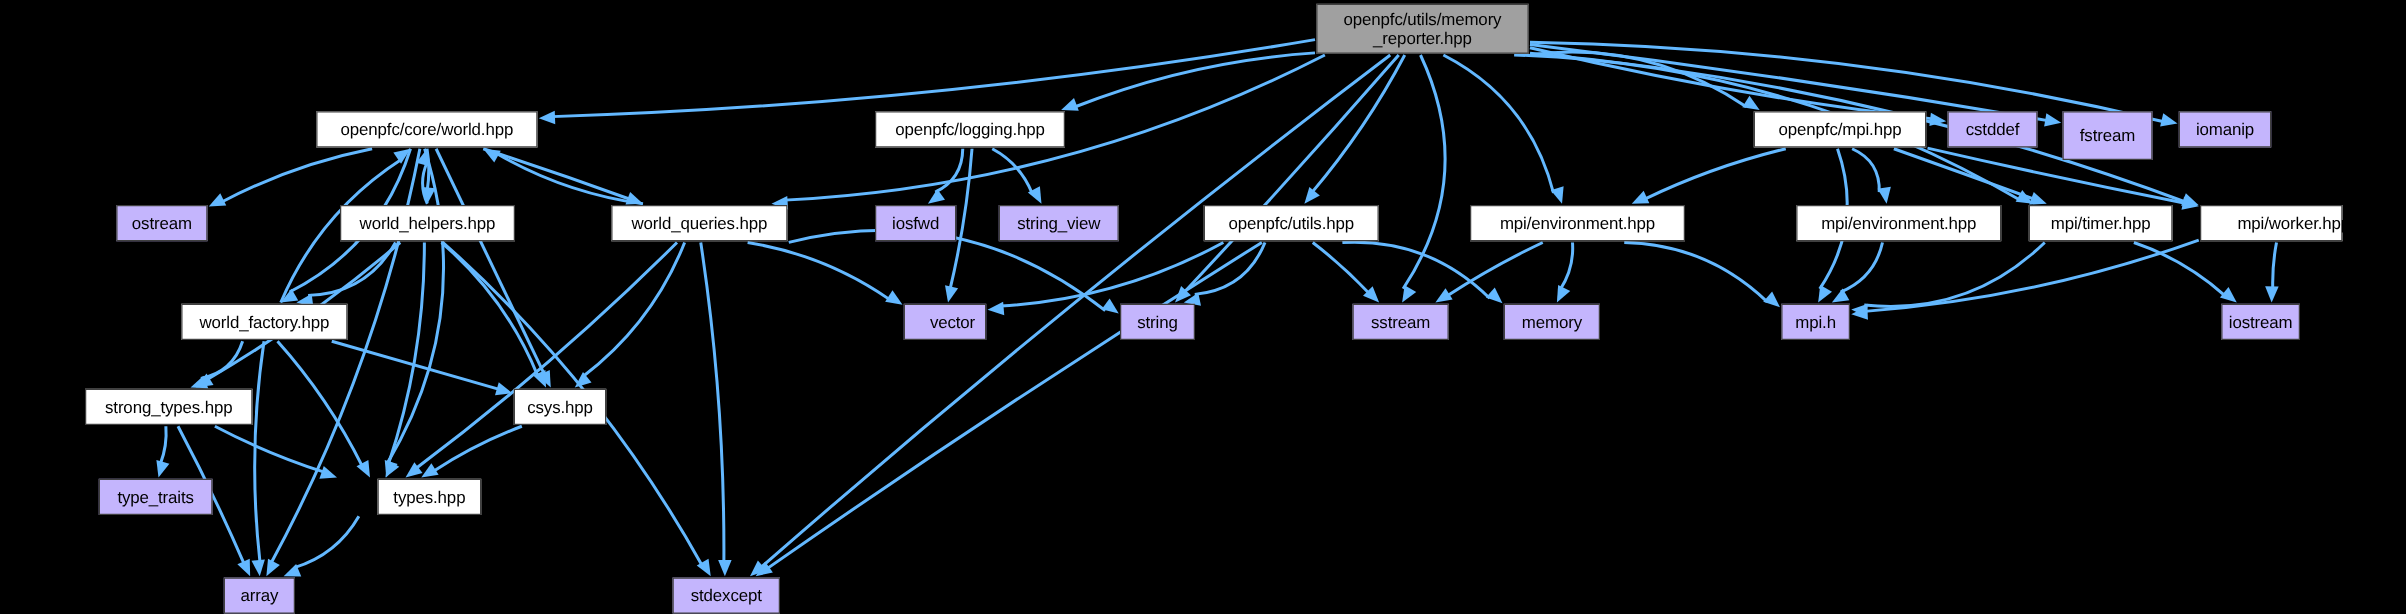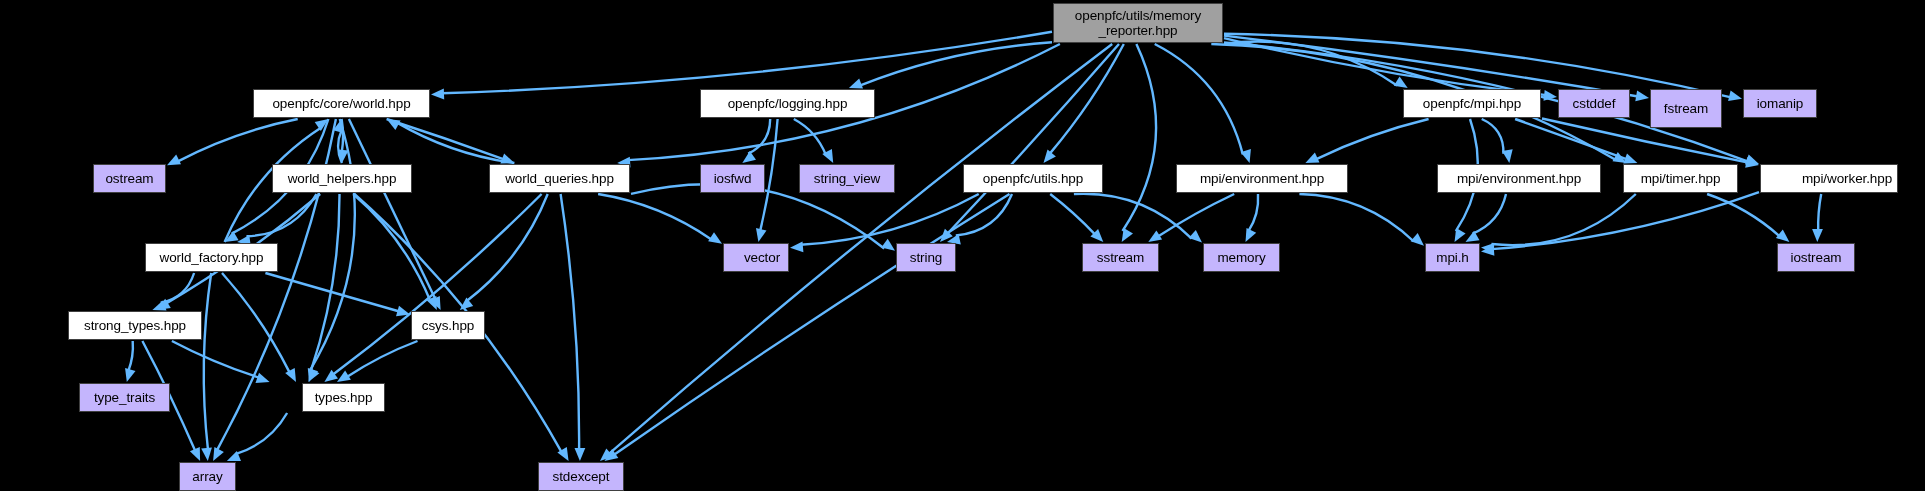--- a/index.html
+++ b/index.html
@@ -186,42 +186,42 @@
       <polygon points="1789.4,242.0 1775.9,237.9 1782.8,229.6" fill="#63b8ff"></polygon>
       <path d="M1759.0,192.1 Q1629.2,238.7 1491.8,249.1" fill="none" stroke="#63b8ff" stroke-width="2.4"></path>
       <polygon points="1481.0,251.4 1493.5,244.9 1494.4,255.7" fill="#63b8ff"></polygon>
       <path d="M1821.2,194.0 Q1817.7,212.4 1818.2,231.0" fill="none" stroke="#63b8ff" stroke-width="2.4"></path>
       <polygon points="1817.3,242.0 1812.1,228.9 1822.9,229.1" fill="#63b8ff"></polygon>
     </svg>
   <div id="node-layer">
       <div class="node root" style="left: 1053px; top: 3px; width: 170px; height: 40px;">openpfc/utils/memory
 _reporter.hpp</div>
       <div class="node project" style="left: 253px; top: 89px; width: 177px; height: 29px;">openpfc/core/world.hpp</div>
-      <div class="node project" style="left: 700px; top: 89px; width: 175px; height: 29px;">openpfc/logging.hpp</div>
+      <div class="node project" style="left: 700px; top: 89px; width: 152px; height: 29px;">openpfc/logging.hpp</div>
       <div class="node project" style="left: 1403px; top: 89px; width: 138px; height: 29px;">openpfc/mpi.hpp</div>
       <div class="node system" style="left: 1558px; top: 89px; width: 72px; height: 29px;">cstddef</div>
       <div class="node system" style="left: 1650px; top: 89px; width: 72px; height: 39px;">fstream</div>
       <div class="node system" style="left: 1743px; top: 89px; width: 74px; height: 29px;">iomanip</div>
       <div class="node system" style="left: 93px; top: 164px; width: 73px; height: 29px;">ostream</div>
       <div class="node project" style="left: 272px; top: 164px; width: 140px; height: 29px;">world_helpers.hpp</div>
       <div class="node project" style="left: 489px; top: 164px; width: 141px; height: 29px;">world_queries.hpp</div>
       <div class="node system" style="left: 700px; top: 164px; width: 65px; height: 29px;">iosfwd</div>
       <div class="node system" style="left: 799px; top: 164px; width: 96px; height: 29px;">string_view</div>
       <div class="node project" style="left: 963px; top: 164px; width: 140px; height: 29px; text-align: center;">openpfc/utils.hpp</div>
       <div class="node project" style="left: 1176px; top: 164px; width: 172px; height: 29px;">mpi/environment.hpp</div>
       <div class="node project" style="left: 1437px; top: 164px; width: 164px; height: 29px;">mpi/environment.hpp</div>
       <div class="node project" style="left: 1623px; top: 164px; width: 115px; height: 29px;">mpi/timer.hpp</div>
-      <div class="node project" style="left: 1760px; top: 164px; width: 138px; height: 29px; padding-left: 36px;">mpi/worker.hpp</div>
+      <div class="node project" style="left: 1760px; top: 164px; width: 114px; height: 29px; padding-left: 36px;">mpi/worker.hpp</div>
       <div class="node project" style="left: 145px; top: 243px; width: 133px; height: 29px;">world_factory.hpp</div>
       <div class="node system" style="left: 723px; top: 243px; width: 66px; height: 29px; padding-left: 12px;">vector</div>
       <div class="node system" style="left: 896px; top: 243px; width: 60px; height: 29px;">string</div>
       <div class="node system" style="left: 1082px; top: 243px; width: 77px; height: 29px;">sstream</div>
       <div class="node system" style="left: 1203px; top: 243px; width: 77px; height: 29px;">memory</div>
       <div class="node system" style="left: 1425px; top: 243px; width: 55px; height: 29px;">mpi.h</div>
-      <div class="node system" style="left: 1777px; top: 243px; width: 78px; height: 29px;">iostream</div>
+      <div class="node system" style="left: 1777px; top: 243px; width: 63px; height: 29px;">iostream</div>
       <div class="node project" style="left: 68px; top: 311px; width: 134px; height: 29px;">strong_types.hpp</div>
       <div class="node project" style="left: 411px; top: 311px; width: 74px; height: 29px;">csys.hpp</div>
       <div class="node system" style="left: 79px; top: 383px; width: 91px; height: 29px;">type_traits</div>
       <div class="node project" style="left: 265px; top: 383px; width: 83px; height: 29px; margin-left: 37px;">types.hpp</div>
       <div class="node system" style="left: 179px; top: 462px; width: 57px; height: 29px;">array</div>
       <div class="node system" style="left: 538px; top: 462px; width: 86px; height: 29px;">stdexcept</div>
     </div>
 </div>
 
 </body></html>

